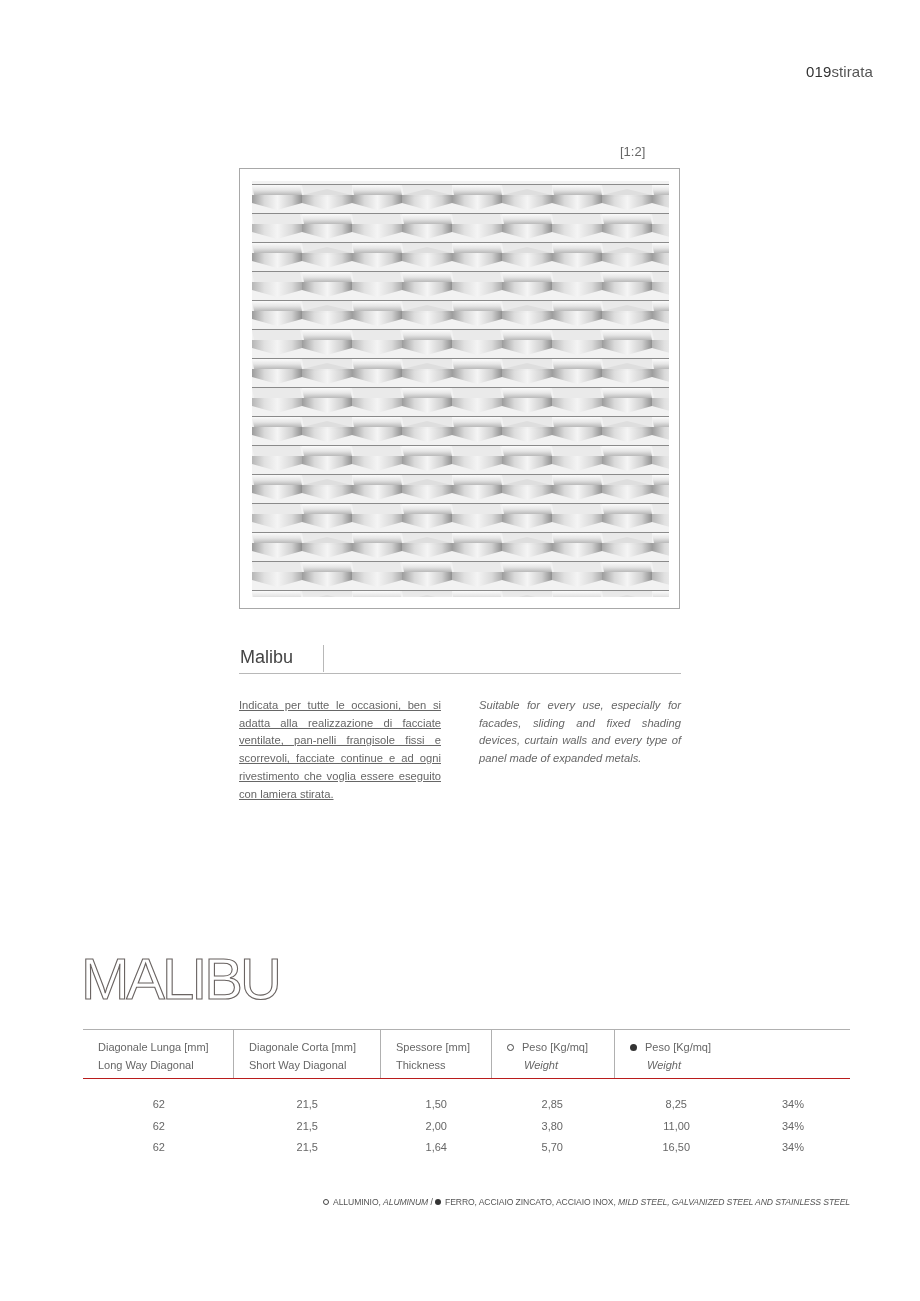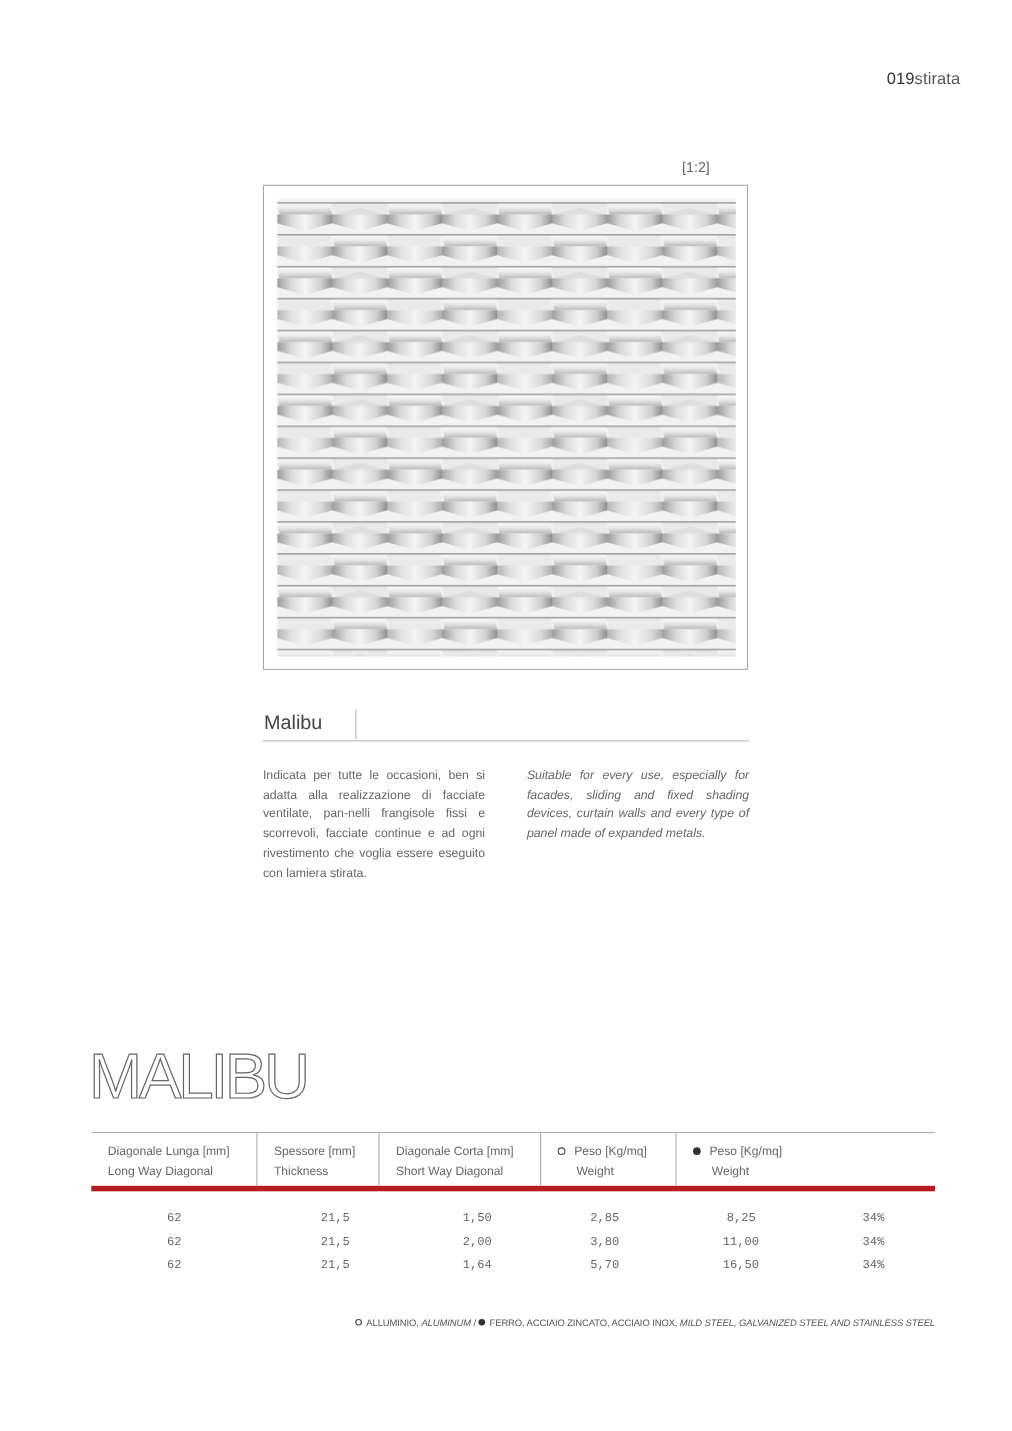--- a/index.html
+++ b/index.html
@@ -10,35 +10,35 @@
   .abs { position: absolute; }
   .page-tag { right: 47px; top: 63px; font-size: 15px; color: #555; letter-spacing: 0.1px; }
   .page-tag .num { color: #333; font-weight: normal; }
   .scale { left: 620px; width: 62px; text-align: left; top: 144px; font-size: 13px; color: #666; }
   .frame { left: 239px; top: 168px; width: 441px; height: 441px; border: 1px solid #a8a8a8; box-sizing: border-box; }
   .mesh { position: absolute; left: 12px; top: 12px; width: 417px; height: 416px; }
   .product-heading { left: 239px; top: 645px; width: 442px; height: 28px; border-bottom: 1px solid #b8b8b8; }
   .product-name { position: absolute; left: 1px; top: 2px; font-size: 18px; color: #444; }
   .product-divider { position: absolute; left: 84px; top: 0; width: 1px; height: 27px; background: #b8b8b8; }
   .desc { top: 697px; width: 202px; font-size: 11.2px; line-height: 17.7px; color: #666; text-align: justify; }
-  .desc-it { left: 239px; }
+  .desc-it { left: 239px; text-decoration: underline; }
   .desc-en { left: 479px; font-style: italic; }
   .big-title { left: 81px; top: 944px; font-size: 58px; font-weight: 100; color: #fff;
     -webkit-text-stroke: 1.1px #6a6462; letter-spacing: -3px; line-height: 70px; }
   .table { left: 83px; top: 1029px; width: 767px; }
-  .thead { display: flex; border-top: 1px solid #b0b0b0; border-bottom: 5px solid #b91c1c; height: 48px; }
+  .thead { display: flex; border-top: 1px solid #b0b0b0; border-bottom: 1px solid #b91c1c; height: 48px; }
   .th { box-sizing: border-box; padding: 9px 0 0 15px; font-size: 11px; line-height: 17.5px; color: #666; border-left: 1px solid #b0b0b0; }
   .th:first-child { border-left: none; }
   .th .sub { display: block; }
   .th .marker { display: inline-block; width: 7px; height: 7px; border-radius: 50%; margin-right: 8px; vertical-align: 0px; box-sizing: border-box; }
   .marker.open { border: 1.2px solid #444; background: #fff; }
   .marker.solid { background: #333; }
-  .th .indent { padding-left: 17px; }
+  .th .indent { padding-left: 17px; font-style: italic; }
   .tbody { padding-top: 19px; }
-  .tr { display: flex; height: 21.7px; font-family: Liberation Mono, monospace; }
+  .tr { display: flex; height: 21.7px; }
   .td { font-size: 11px; color: #666; text-align: right; box-sizing: border-box; }
   .footnote { left: 83px; width: 767px; top: 1197px; text-align: right; font-size: 8.6px; color: #555; letter-spacing: -0.1px; }
   .footnote i { font-style: italic; margin-top: 20px; }
   .fn-marker { display: inline-block; width: 6px; height: 6px; border-radius: 50%; box-sizing: border-box; margin: 0 4px 0 0; vertical-align: 0px; }
 </style>
 </head>
 <body>
 
 <div class="abs page-tag">
   <span class="num">019</span><span>stirata</span>
@@ -98,27 +98,27 @@
 <div class="abs desc desc-en">Suitable for every use, especially for facades, sliding and fixed shading devices, curtain walls and every type of panel made of expanded metals.</div>
 
 <div class="abs big-title">MALIBU</div>
 
 <div class="abs table">
   <div class="thead">
     <div class="th" style="width:150px">
       <span class="sub">Diagonale Lunga [mm]</span>
       <span class="sub">Long Way Diagonal</span>
     </div>
+    <div class="th" style="width:147px">
+      <span class="sub">Diagonale Corta [mm]</span>
+      <span class="sub">Short Way Diagonal</span>
+    </div>
     <div class="th" style="width:111px">
       <span class="sub">Spessore [mm]</span>
       <span class="sub">Thickness</span>
-    </div>
-    <div class="th" style="width:147px">
-      <span class="sub">Diagonale Corta [mm]</span>
-      <span class="sub">Short Way Diagonal</span>
     </div>
     <div class="th" style="width:123px">
       <span class="sub"><span class="marker open"></span><span>Peso [Kg/mq]</span></span>
       <span class="sub indent">Weight</span>
     </div>
     <div class="th" style="width:123px">
       <span class="sub"><span class="marker solid"></span><span>Peso [Kg/mq]</span></span>
       <span class="sub indent">Weight</span>
     </div>
   </div>

